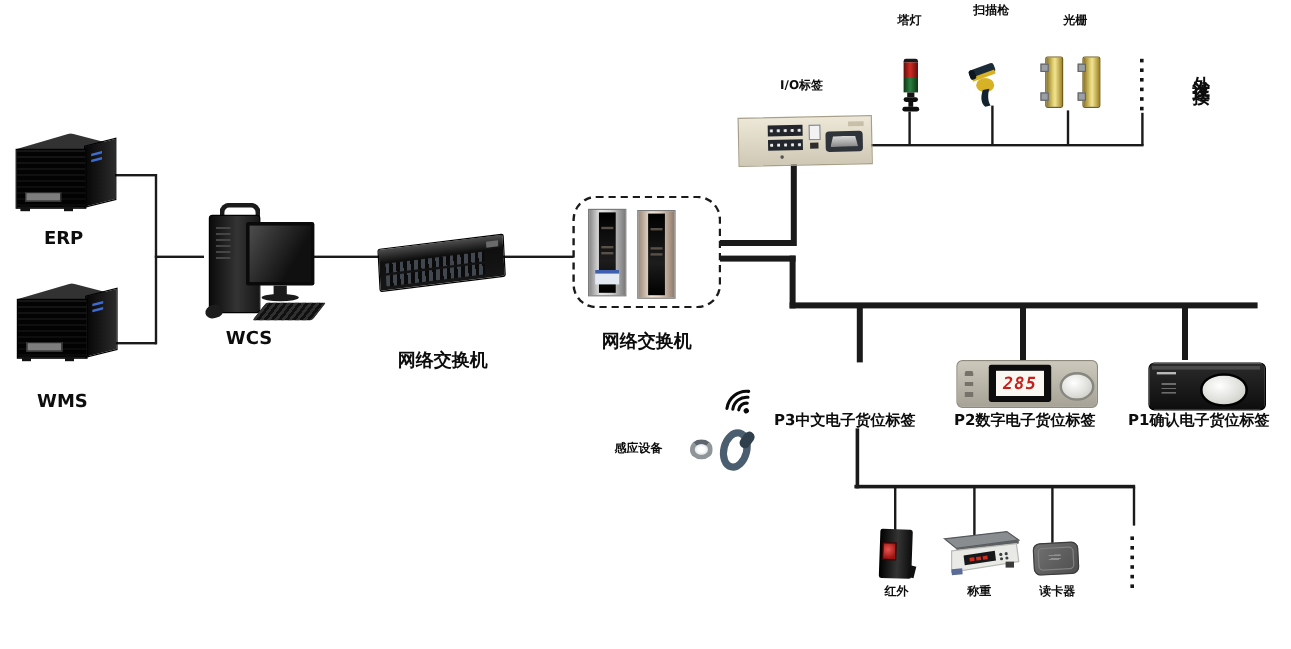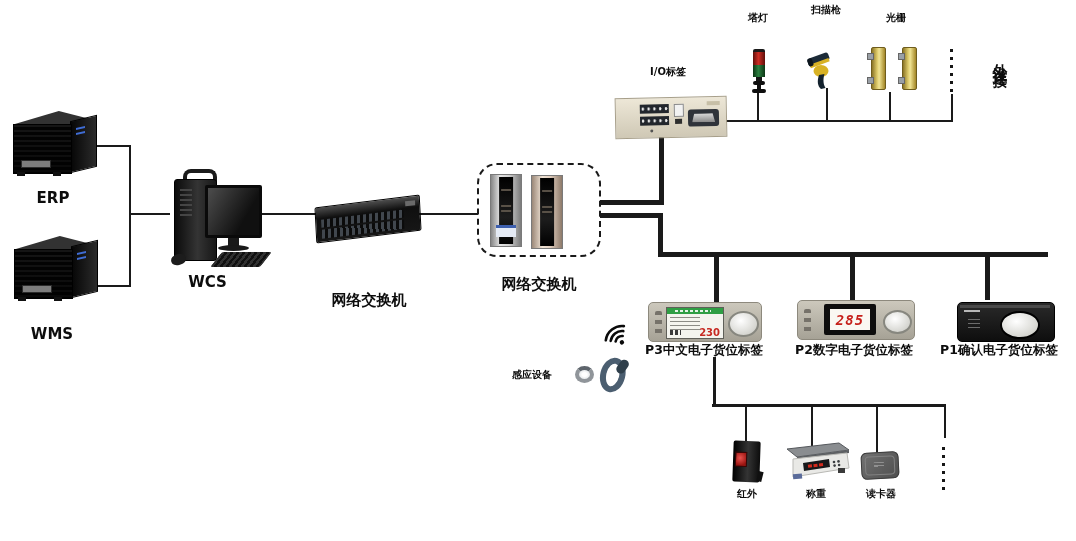--- a/index.html
+++ b/index.html
@@ -287,30 +287,20 @@
 
   <div class="dev lc" style="left:871px;top:47px">
       <i class="b1"></i>
       <i class="b2"></i>
     </div>
   <div class="dev lc" style="left:902px;top:47px">
       <i class="b1"></i>
       <i class="b2"></i>
     </div>
 
-  <div class="dev esl" style="left:648px;top:302px;width:112px;height:38px">
-    <div class="esl-keys"></div>
-    <div class="p3-screen">
-      <div class="p3-head"></div>
-      <div class="p3-lines"></div>
-      <div class="p3-mark"></div>
-      <div class="p3-num">230</div>
-    </div>
-    <div class="esl-btn" style="left:79px;top:8px;width:27px;height:22px"></div>
-  </div>
 
   <div class="dev esl" style="left:797px;top:300px;width:116px;height:38px">
     <div class="esl-keys"></div>
     <div class="p2-frame">
       <div class="p2-in">
         <span class="p2-num">285</span>
       </div>
     </div>
     <div class="esl-btn" style="left:85px;top:9px;width:25px;height:20px"></div>
   </div>

